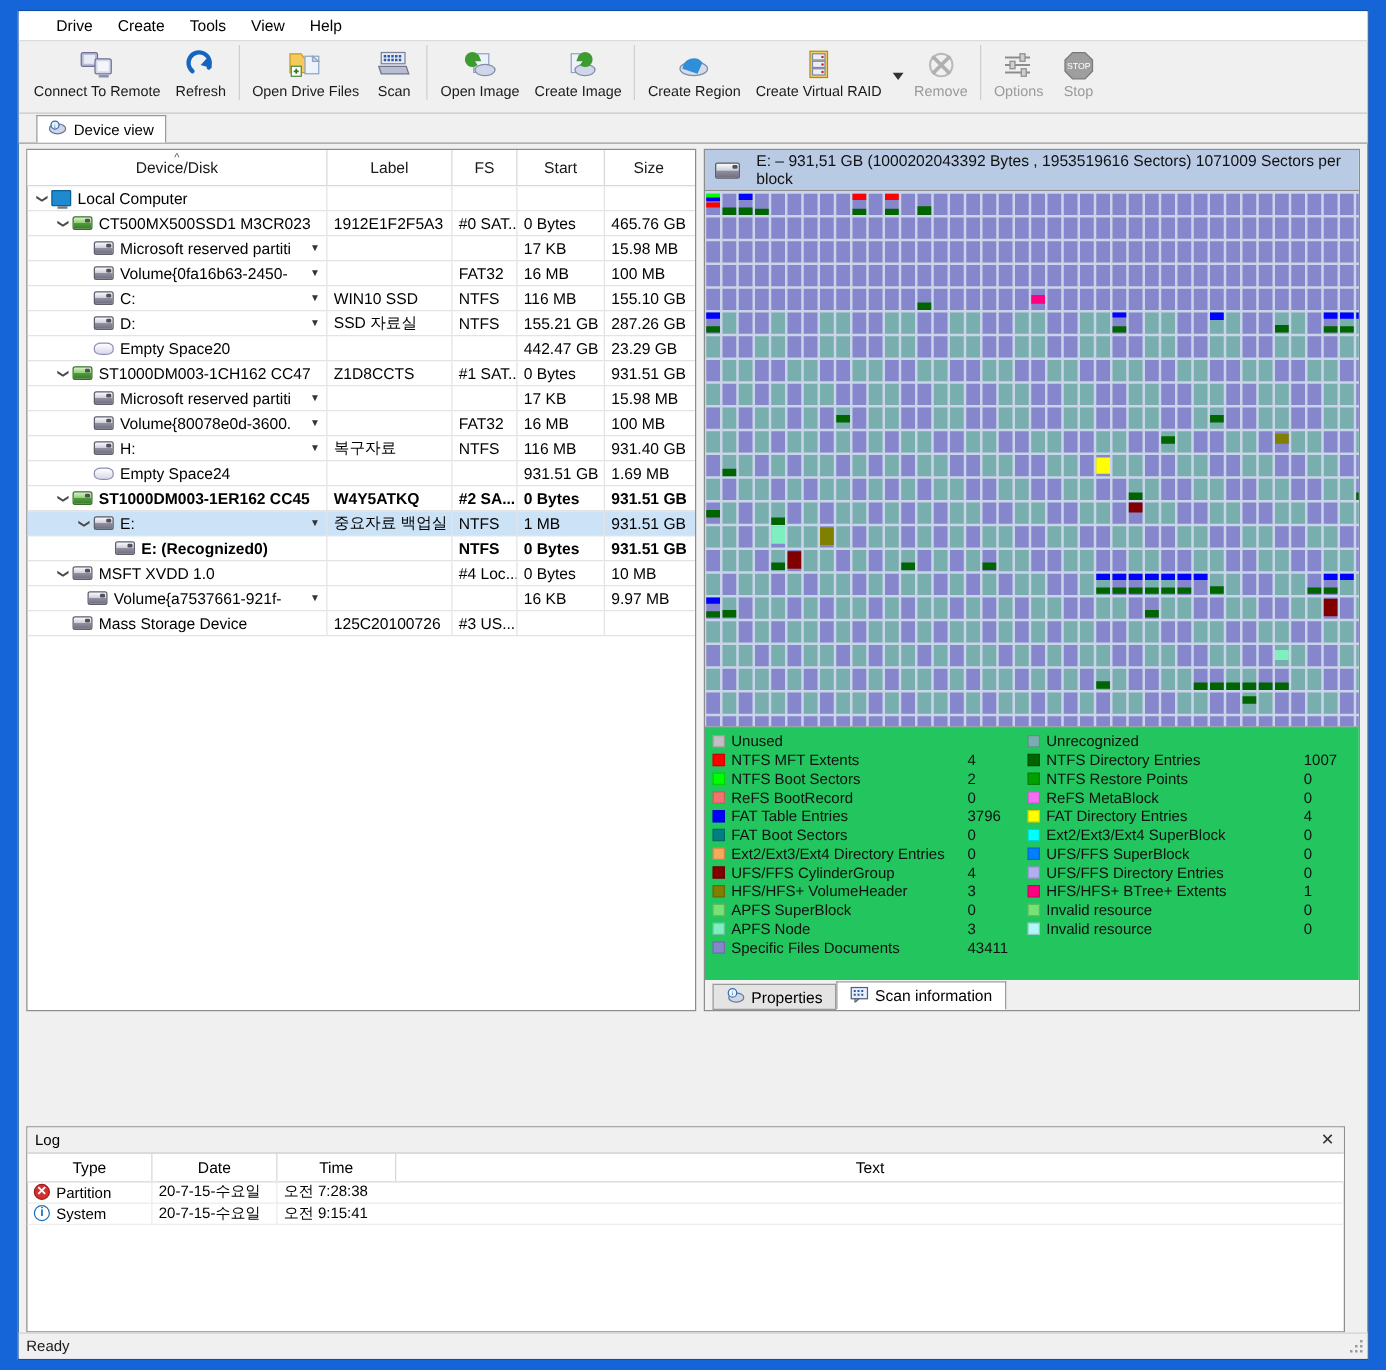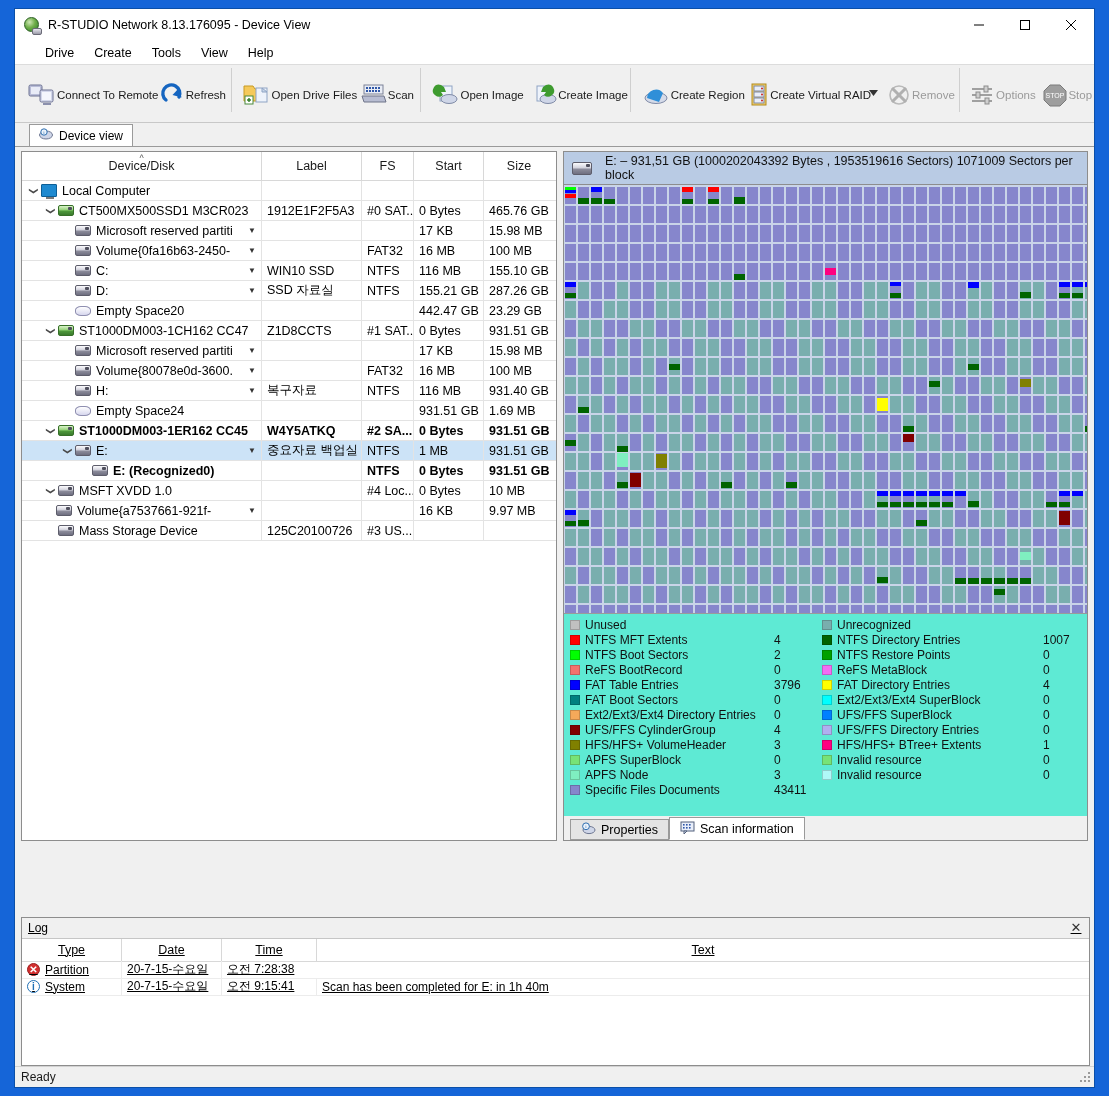--- a/index.html
+++ b/index.html
@@ -39,21 +39,21 @@
   .wbtn svg{display:block;}
   
   .menubar{height:23px;background:#ffffff;display:flex;align-items:center;padding-left:20px;flex:0 0 auto;}
   .menubar .mi{padding:3px 10px;font-size:12.5px;color:#000;}
   
   .toolbar{
     height:57px;background:#f0f0f0;border-top:1px solid #dcdcdc;border-bottom:1px solid #c8c8c8;
     display:flex;align-items:flex-start;padding-left:6px;flex:0 0 auto;position:relative;
   }
   .tbtn{
-    height:55px;min-width:44px;display:flex;flex-direction:row;align-items:center;justify-content:flex-start;
+    height:55px;min-width:44px;display:flex;flex-direction:column;align-items:center;justify-content:flex-start;
     padding:4px 6px 0 6px;box-sizing:border-box;
   }
   .tbtn .ic{height:30px;display:flex;align-items:center;justify-content:center;}
   .tbtn .lb{font-size:11.5px;color:#1a1a1a;white-space:nowrap;line-height:13px;margin-top:1px;}
   .tbtn.dis .lb{color:#9a9a9a;}
   .tsep{width:1px;height:44px;background:#cfcfcf;margin:3px 4px 0 4px;}
   .tcaret{width:14px;height:55px;display:flex;align-items:center;justify-content:center;}
   
   .tabstrip{height:23px;background:#f0f0f0;display:flex;align-items:flex-end;padding-left:14px;flex:0 0 auto;
             border-bottom:1px solid #9a9a9a;}
@@ -101,32 +101,32 @@
   #rightpane{flex:1 1 auto;display:flex;flex-direction:column;height:690px;min-width:0;}
   .disk-title{
     height:32px;background:#b9cbe4;border-bottom:1px solid #8d8d8d;display:flex;align-items:center;
     padding-left:8px;gap:8px;font-size:12.5px;color:#111;flex:0 0 auto;
   }
   .disk-title .ico.hdd{height:13px;width:20px;}
   .mapwrap{background:#c9d4e8;flex:0 0 auto;padding:2px 0 0 1px;overflow:hidden;height:426px;position:relative;}
   .maprow{display:flex;gap:2px;height:17px;margin-bottom:2px;}
   .blk{width:11px;height:17px;position:relative;flex:0 0 auto;}
   .ov{position:absolute;left:0;right:0;}
-  .legend{flex:1 1 auto;background:#5eead4;border-top:1px solid #9a9a9a;padding:3px 0 0 4px;overflow:hidden;}
+  .legend{flex:1 1 auto;background:#22c55e;border-top:1px solid #9a9a9a;padding:3px 0 0 4px;overflow:hidden;}
   .lgrid{display:grid;grid-template-columns:250px 1fr;column-gap:2px;}
   .lrow{display:flex;align-items:center;height:15px;font-size:12px;color:#111;}
   .sw{width:10px;height:10px;margin:0 5px 0 2px;flex:0 0 auto;border:1px solid rgba(0,0,0,.18);box-sizing:border-box;}
   .lname{flex:1 1 auto;white-space:nowrap;overflow:hidden;}
   .lval{width:44px;text-align:left;flex:0 0 auto;}
   .btabs{height:24px;display:flex;align-items:flex-end;padding-left:6px;flex:0 0 auto;background:#f0f0f0;}
   .btab{height:21px;display:flex;align-items:center;gap:5px;padding:0 10px;font-size:12.5px;
         border:1px solid #9a9a9a;background:#e4e4e4;box-sizing:border-box;}
   .btab.active{background:#fff;border-bottom-color:#fff;height:23px;}
   
-  #logpane{margin:6px 4px 0 6px;border:1px solid #8d8d8d;background:#fff;flex:1 1 auto;display:flex;flex-direction:column;min-height:0;text-decoration:underline;}
+  #logpane{margin:6px 18px 0 6px;border:1px solid #8d8d8d;background:#fff;flex:1 1 auto;display:flex;flex-direction:column;min-height:0;}
   .log-head{height:20px;background:#f0f0f0;border-bottom:1px solid #c6c6c6;display:flex;align-items:center;
             padding:0 4px 0 6px;font-size:12px;flex:0 0 auto;}
   .log-head .x{margin-left:auto;width:18px;text-align:center;font-size:13px;color:#333;}
   .log-cols{display:flex;height:22px;background:#fff;border-bottom:1px solid #d8d8d8;flex:0 0 auto;}
   .lh{display:flex;align-items:center;justify-content:center;font-size:12.5px;border-right:1px solid #d8d8d8;box-sizing:border-box;}
   .lrowd{display:flex;height:17px;border-bottom:1px solid #ececec;font-size:12px;align-items:center;box-sizing:border-box;}
   .ld{box-sizing:border-box;border-right:1px solid #ececec;padding:0 5px;display:flex;align-items:center;white-space:nowrap;overflow:hidden;height:17px;}
   .ld:last-child,.lh:last-child{border-right:none;}
   .w-type{flex:0 0 100px;}
   .w-date{flex:0 0 100px;}
@@ -139,45 +139,20 @@
   
   .statusbar{height:20px;background:#f0f0f0;border-top:1px solid #d2d2d2;display:flex;align-items:center;
              padding-left:6px;font-size:12px;color:#1a1a1a;flex:0 0 auto;}
   .grip{margin-left:auto;width:14px;height:14px;margin-right:2px;}
 </style>
 </head>
 <body>
 
 <div id="win">
 
-  <div class="titlebar">
-    <div class="title-ico">
-      <span class="globe"></span>
-        <span class="dsk"></span>
-    </div>
-    <div class="title-text">R-STUDIO Network 8.13.176095 - Device View</div>
-    <div class="wbtns">
-      <div class="wbtn">
-        <svg width="12" height="12">
-            <line x1="1" y1="6" x2="11" y2="6" stroke="#000" stroke-width="1"></line>
-          </svg>
-      </div>
-      <div class="wbtn">
-        <svg width="12" height="12">
-            <rect x="1.5" y="1.5" width="9" height="9" fill="none" stroke="#000" stroke-width="1"></rect>
-          </svg>
-      </div>
-      <div class="wbtn">
-        <svg width="12" height="12">
-            <line x1="1" y1="1" x2="11" y2="11" stroke="#000" stroke-width="1"></line>
-            <line x1="11" y1="1" x2="1" y2="11" stroke="#000" stroke-width="1"></line>
-          </svg>
-      </div>
-    </div>
-  </div>
 
   <div class="menubar">
     <div class="mi">Drive</div>
     <div class="mi">Create</div>
     <div class="mi">Tools</div>
     <div class="mi">View</div>
     <div class="mi">Help</div>
   </div>
 
   <div class="toolbar">
@@ -529,21 +504,21 @@
               <span class="twist" style="transform: rotate(90deg);">❯</span>
               <span class="ico hdd"></span>
               <span style="overflow: hidden; text-overflow: clip; white-space: nowrap;">MSFT XVDD 1.0</span>
             </div>
             <div class="tc c-label"></div>
             <div class="tc c-fs">#4 Loc...</div>
             <div class="tc c-start">0 Bytes</div>
             <div class="tc c-size">10 MB</div>
           </div>
           <div class="trow">
-            <div class="tc c-name" style="padding-left: 20px;">
+            <div class="tc c-name" style="padding-left: 34px;">
               <span class="twist"></span>
               <span class="ico hdd"></span>
               <span style="overflow: hidden; text-overflow: clip; white-space: nowrap;">Volume{a7537661-921f-</span>
               <span class="ddcaret">▼</span>
             </div>
             <div class="tc c-label"></div>
             <div class="tc c-fs"></div>
             <div class="tc c-start">16 KB</div>
             <div class="tc c-size">9.97 MB</div>
           </div>
@@ -1860,21 +1835,20 @@
           <div class="ld w-date">20-7-15-수요일</div>
           <div class="ld w-time">오전 7:28:38</div>
         </div>
         <div class="lrowd">
           <div class="ld w-type">
             <span class="badge info">i</span>
             <span>System</span>
           </div>
           <div class="ld w-date">20-7-15-수요일</div>
           <div class="ld w-time">오전 9:15:41</div>
-          <div class="ld w-text">Scan has been completed for E: in 1h 40m</div>
         </div>
       </div>
   </div>
 
   <div class="statusbar">
     <span>Ready</span>
     <span class="grip">
       <svg width="14" height="14">
           <g fill="#9a9a9a">
         <rect x="10" y="10" width="2" height="2"></rect>

